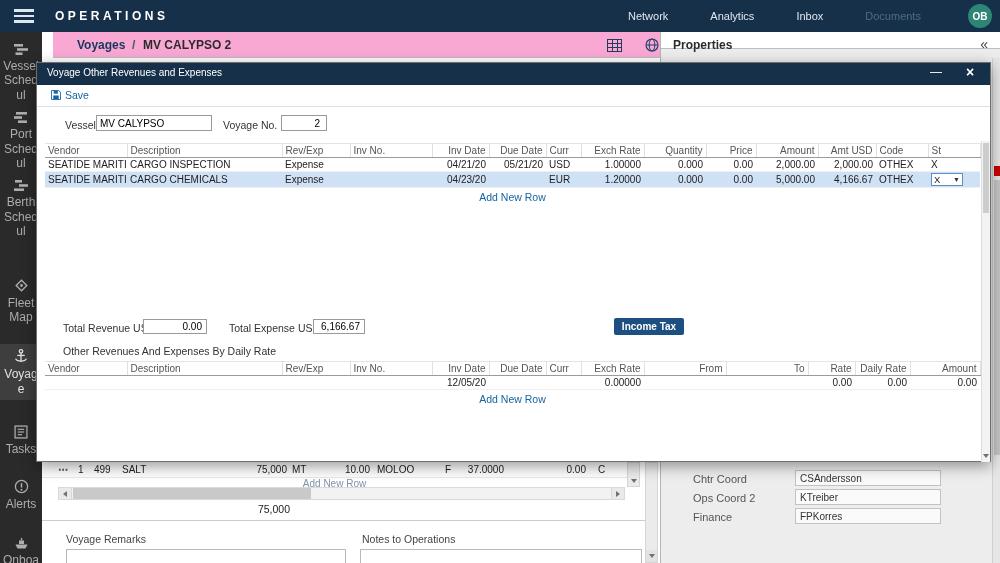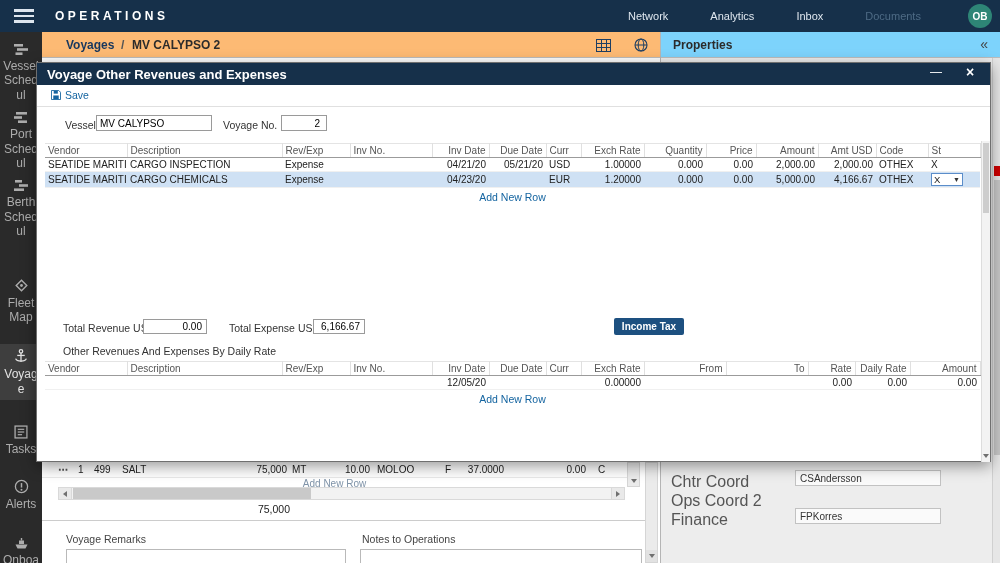--- a/index.html
+++ b/index.html
@@ -25,34 +25,34 @@
   .sidebar{position:absolute;left:0;top:32px;width:42px;height:531px;background:var(--sidebar-bg);z-index:4;}
   .side-item{width:42px;padding:5px 1px 4px;display:flex;flex-direction:column;align-items:center;gap:3px;color:#adadad;cursor:pointer;}
   .side-item svg{display:block;}
   .side-label{font-size:12px;line-height:1.2;text-align:center;word-break:break-word;}
   .side-item.active{background:var(--sidebar-active);color:#e4e4e4;}
   .mt1{margin-top:6px;} .mt4{margin-top:30px;} .mt5{margin-top:16px;} .mt6{margin-top:20px;}
   .mt7{margin-top:14px;} .mt8{margin-top:16px;} .mt9{margin-top:8px;} .mt10{margin-top:8px;}
   .help-circ{width:15px;height:15px;border:1.3px solid #adadad;border-radius:50%;font-size:10px;display:flex;align-items:center;justify-content:center;color:#adadad;}
 
   
-  .crumbbar{position:absolute;left:42px;top:32px;width:618px;height:26px;background:#fdba74;border-bottom:1px solid #bdbdbd;}
+  .crumbbar{position:absolute;left:53px;top:32px;width:618px;height:26px;background:#f9a8d4;border-bottom:1px solid #bdbdbd;}
   .crumb-sec{position:absolute;left:24px;top:6px;font-size:12px;font-weight:bold;color:#17375e;cursor:pointer;}
   .crumb-sep{position:absolute;left:79px;top:6px;font-size:12px;font-weight:bold;color:#555;}
   .crumb-cur{position:absolute;left:90px;top:6px;font-size:12px;font-weight:bold;color:#2b2b2b;}
   .crumb-ic{position:absolute;top:6px;color:#1d3e63;cursor:pointer;}
   .ic-grid{left:554px;} .ic-globe{left:592px;}
 
   
   .props{position:absolute;left:660px;top:32px;width:340px;height:531px;background:#ededed;border-left:1px solid #b5b5b5;}
-  .props-header{height:26px;background:#7dd3fc;border-bottom:1px solid #bdbdbd;position:relative;}
+  .props-header{height:17px;background:#ffffff;border-bottom:1px solid #bdbdbd;position:relative;}
   .props-title{position:absolute;left:12px;top:6px;font-size:12px;font-weight:bold;color:#2b2b2b;}
   .props-collapse{position:absolute;right:12px;top:4px;font-size:14px;color:#444;cursor:pointer;}
   .pf-row{position:absolute;left:0;width:100%;height:18px;}
-  .pf-label{position:absolute;left:10px;top:3px;font-size:16px;color:#555;text-align:center;}
+  .pf-label{position:absolute;left:32px;top:3px;font-size:11px;color:#555;text-align:center;}
   .pf-value{position:absolute;left:134px;top:0;width:146px;height:16px;border:1px solid #c2c2c2;background:#fafafa;
             font-size:10px;color:#333;padding:0 4px;font-family:inherit;}
   .props-scroll{position:absolute;right:0;top:26px;width:8px;height:505px;background:#e6e6e6;border-left:1px solid #d0d0d0;}
   .red-mark{position:absolute;left:1px;top:108px;width:6px;height:10px;background:var(--alert-red);}
   .props-thumb{position:absolute;left:1px;top:122px;width:6px;height:275px;background:#c6c6c6;cursor:pointer;}
 
   
   .cargo-row{position:absolute;left:42px;top:462px;width:585px;height:16px;background:#fdfdfd;border-bottom:1px solid #e8e8e8;font-size:10px;color:#222;}
   .cargo-row span{position:absolute;top:2px;white-space:nowrap;overflow:hidden;}
   .cg-menu{left:16px;width:16px;color:#555;font-weight:bold;cursor:pointer;}
@@ -80,21 +80,21 @@
   .bg-divider{position:absolute;left:42px;top:520px;width:603px;height:1px;background:#ccc;}
   .remarks-label{position:absolute;left:66px;top:533px;font-size:10.5px;color:#444;}
   .notes-label{position:absolute;left:362px;top:533px;font-size:10.5px;color:#444;}
   .remarks-box{position:absolute;left:66px;top:549px;width:280px;height:26px;border:1px solid #b9b9b9;background:#fff;resize:none;font-family:inherit;font-size:10px;}
   .notes-box{position:absolute;left:360px;top:549px;width:282px;height:26px;border:1px solid #b9b9b9;background:#fff;resize:none;font-family:inherit;font-size:10px;}
 
   
   .modal{position:absolute;left:36px;top:62px;width:955px;height:400px;background:#fff;border:1px solid #6f6f6f;
          box-shadow:0 4px 14px rgba(0,0,0,.4);z-index:20;}
   .modal-header{height:22px;background:var(--navy);position:relative;}
-  .modal-title{position:absolute;left:10px;top:4px;color:#fff;font-size:13px;font-weight:bold;}
+  .modal-title{position:absolute;left:10px;top:4px;color:#fff;font-size:10px;font-weight:normal;}
   .modal-min{position:absolute;right:46px;top:2px;width:16px;height:16px;color:#fff;font-size:12px;text-align:center;cursor:pointer;}
   .modal-close{position:absolute;right:12px;top:1px;width:16px;height:16px;color:#fff;font-size:14px;font-weight:bold;text-align:center;cursor:pointer;}
   .modal-toolbar{height:22px;border-bottom:1px solid #e0e0e0;position:relative;}
   .save-btn{position:absolute;left:14px;top:4px;display:flex;align-items:center;gap:4px;color:var(--accent);font-size:10.5px;cursor:pointer;}
   .modal-form{position:relative;height:36px;font-size:10.5px;color:#333;}
   .lbl-vessel{position:absolute;left:28px;top:12px;}
   .inp-vessel{position:absolute;left:59px;top:8px;width:116px;height:16px;border:1px solid #9a9a9a;font-size:10px;padding:0 3px;font-family:inherit;}
   .lbl-voyno{position:absolute;left:186px;top:12px;}
   .inp-voyno{position:absolute;left:244px;top:8px;width:46px;height:16px;border:1px solid #9a9a9a;font-size:10px;padding:0 6px 0 3px;text-align:right;font-family:inherit;}
 
@@ -262,20 +262,21 @@
     <div class="props-header">
       <span class="props-title">Properties</span>
       <span class="props-collapse">«</span>
     </div>
     <div class="pf-row" style="top:438px;">
       <span class="pf-label">Chtr Coord</span>
       <input class="pf-value" value="CSAndersson" style="">
     </div>
     <div class="pf-row" style="top:457px;">
       <span class="pf-label">Ops Coord 2</span>
+      <input class="pf-value" value="KTreiber" style="">
     </div>
     <div class="pf-row" style="top:476px;">
       <span class="pf-label">Finance</span>
       <input class="pf-value" value="FPKorres" style="">
     </div>
     <div class="props-scroll">
       <div class="red-mark"></div>
       <div class="props-thumb"></div>
     </div>
   </div>

